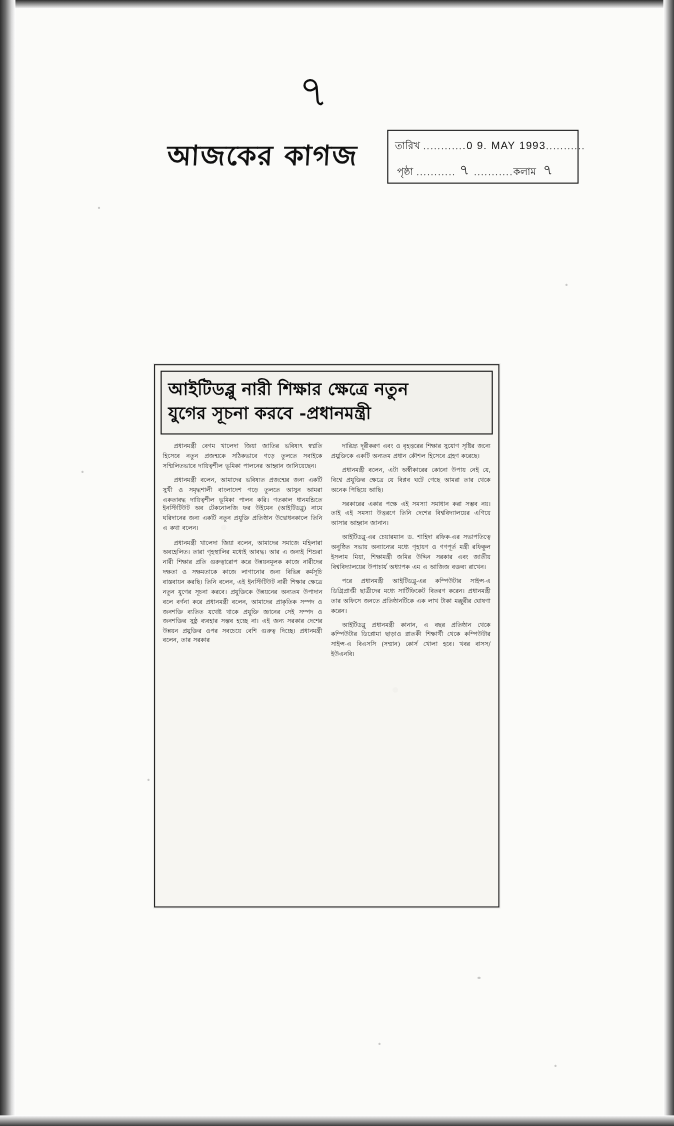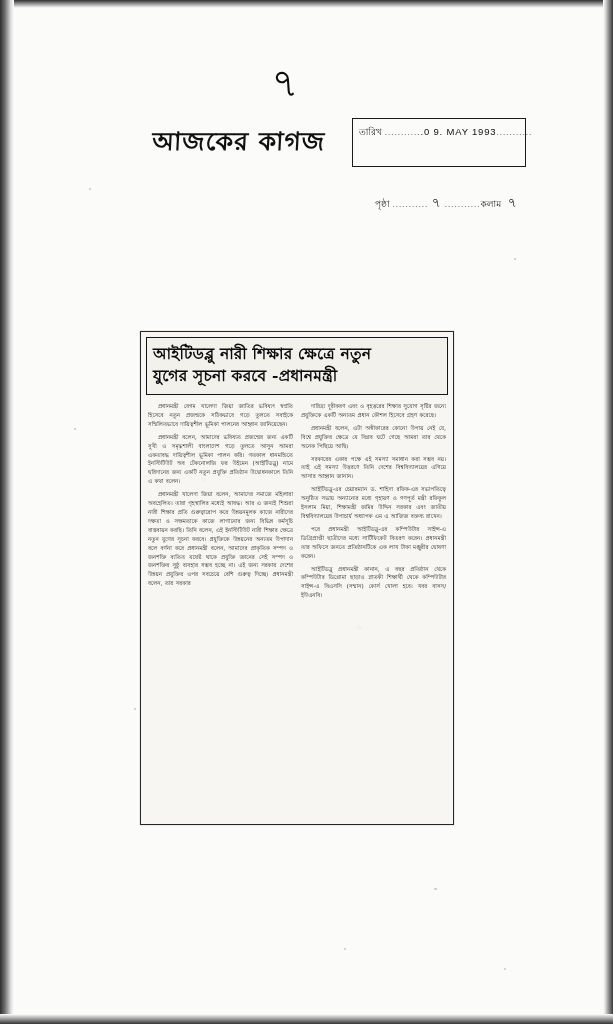--- a/index.html
+++ b/index.html
@@ -90,21 +90,21 @@
   .stamp-row {
     position: absolute;
     display: flex;
     align-items: baseline;
     font-size: 9px;
     color: #202020;
     font-family: "Liberation Serif", serif;
     white-space: nowrap;
   }
   .stamp-row.r1 { left: 6px; top: 6px; text-align: center; }
-  .stamp-row.r2 { left: 22px; top: 26px; margin-top: 48px; }
+  .stamp-row.r2 { left: 8px; top: 26px; }
   .stamp-label { margin-right: 3px; }
   .stamp-value {
     font-family: "Liberation Sans", sans-serif;
     font-size: 9.5px;
     letter-spacing: .8px;
     color: #0f0f0f;
   }
   .dots { letter-spacing: 1px; color: #444; }
   .hand {
     font-family: "DejaVu Serif", serif;

